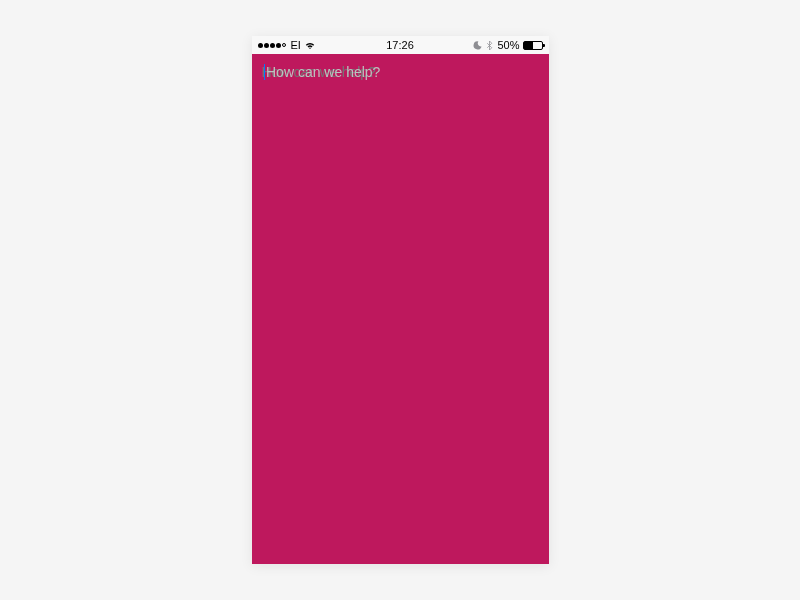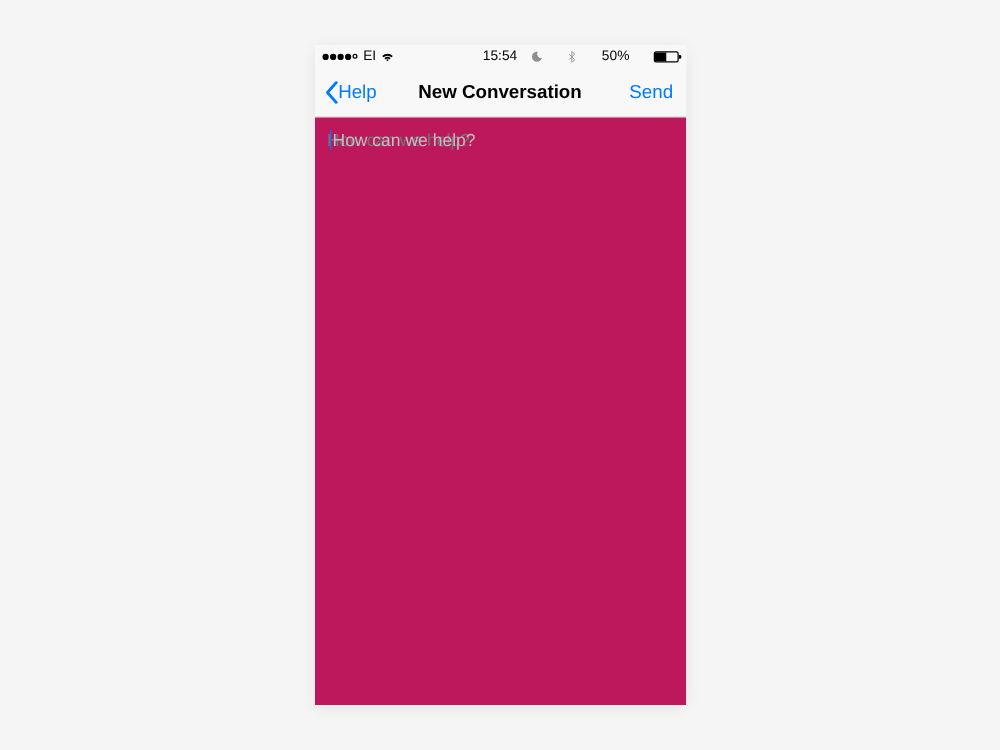--- a/index.html
+++ b/index.html
@@ -73,21 +73,21 @@
       position: absolute;
       left: 50%;
       transform: translateX(-50%);
     }
     .status-bar {
       position: relative;
     }
     .status-right {
       display: flex;
       align-items: center;
-      gap: 19px;
+      gap: 3px;
       color: #888;
     }
     .moon-icon svg, .bt-icon svg {
       width: 9px;
       height: 9px;
       display: block;
     }
     .battery-pct {
       font-size: 11px;
       color: #000;
@@ -202,51 +202,39 @@
         <span class="dot"></span>
         <span class="dot empty"></span>
       </span>
       <span class="carrier">EI</span>
       <span class="wifi-icon">
         <svg viewBox="0 0 12 10">
             <path d="M6 9 L7 8 A1.4 1.4 0 0 0 5 8 Z M3.5 6.5 A3.5 3.5 0 0 1 8.5 6.5 L7.5 7.5 A2.1 2.1 0 0 0 4.5 7.5 Z M1.8 4.8 A6 6 0 0 1 10.2 4.8 L9.2 5.8 A4.6 4.6 0 0 0 2.8 5.8 Z" fill="#000"></path>
           </svg>
       </span>
     </div>
-    <div class="status-center">15:54</div>
+    <div class="status-center">17:26</div>
     <div class="status-right">
       <span class="moon-icon">
         <svg viewBox="0 0 10 10">
             <path d="M6 0.5 A4.5 4.5 0 1 0 9.5 6 A3.5 3.5 0 0 1 6 0.5 Z" fill="#8e8e93"></path>
           </svg>
       </span>
       <span class="bt-icon">
         <svg viewBox="0 0 8 12">
             <path d="M4 0 L4 12 L7 9 L1 3 M4 0 L7 3 L1 9" stroke="#8e8e93" stroke-width="1" fill="none"></path>
           </svg>
       </span>
       <span class="battery-pct">50%</span>
       <span class="battery-icon">
         <span class="battery-fill"></span>
       </span>
     </div>
   </div>
 
-  <div class="nav-bar">
-    <div class="nav-left">
-      <span class="chevron-left">
-        <svg viewBox="0 0 11 18">
-            <polyline points="9,1 2,9 9,17" fill="none" stroke="#007aff" stroke-width="2.2" stroke-linecap="round" stroke-linejoin="round"></polyline>
-          </svg>
-      </span>
-      <span>Help</span>
-    </div>
-    <div class="nav-title">New Conversation</div>
-    <div class="nav-right">Send</div>
-  </div>
 
   <div class="content">
     <div class="placeholder-display">
       <span class="caret"></span>
       <span>How can we help?</span>
     </div>
     <textarea class="message-input" placeholder="How can we help?" style=""></textarea>
   </div>
 
 </div>

